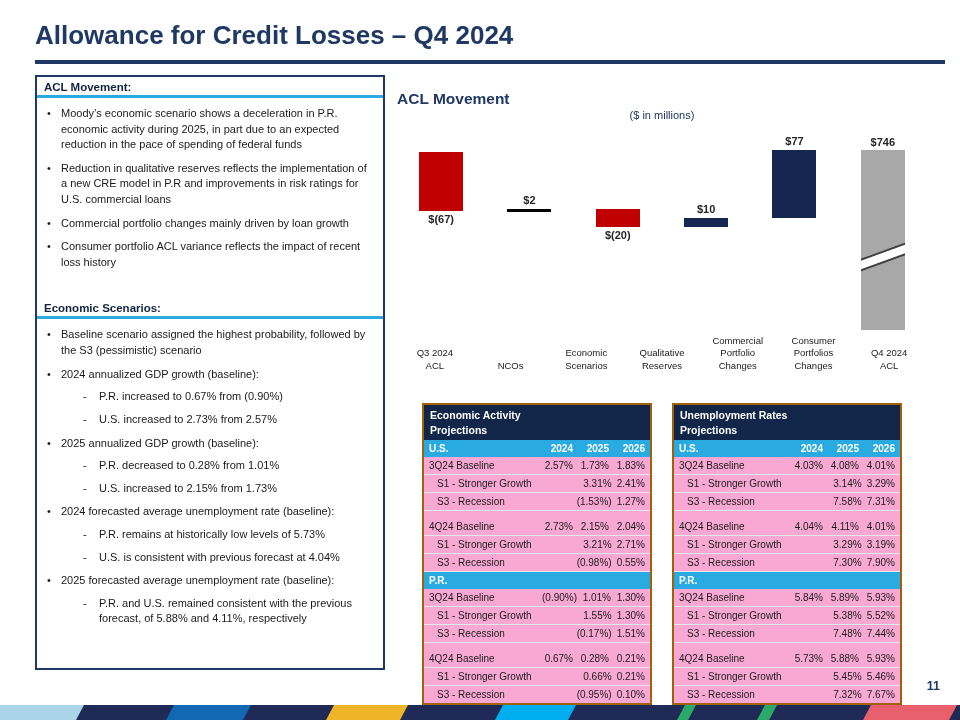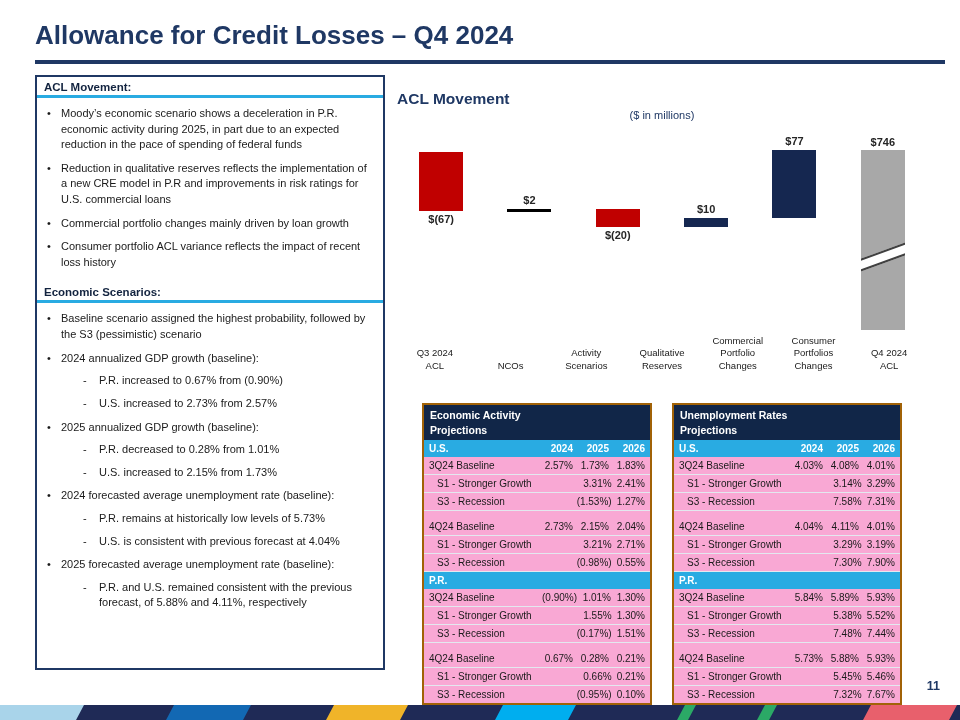--- a/index.html
+++ b/index.html
@@ -10,21 +10,21 @@
   .title-rule{position:absolute;left:35px;top:60px;width:910px;height:4px;background:#1F3864;}
   
   .panel{position:absolute;left:35px;top:75px;width:350px;height:595px;border:2px solid #1F3864;
          background:#fff;box-sizing:border-box;overflow:hidden;}
   .p-head{font-size:11.5px;font-weight:bold;color:#12233F;padding:4px 6px 2px 7px;
           border-bottom:3px solid #29ABE2;}
   .bullet{display:flex;margin:8px 12px 0 10px;font-size:11px;color:#1a1a1a;line-height:1.42;}
   .dot{flex:0 0 14px;}
   .sub{display:flex;margin:7px 12px 0 46px;font-size:11px;color:#1a1a1a;line-height:1.42;}
   .dash{flex:0 0 16px;}
-  .bullet + .p-head{margin-top:12px;}
+  .bullet + .p-head{margin-top:28px;}
   
   .chart{position:absolute;left:397px;top:90px;width:530px;height:292px;}
   .chart-title{color:#1F3864;font-weight:bold;font-size:15.5px;}
   .chart-subtitle{text-align:center;color:#1F3864;font-size:11px;margin-top:1px;}
   .bars{position:absolute;left:0;top:0;width:100%;height:250px;display:flex;}
   .col{flex:1;position:relative;}
   .bar{position:absolute;left:50%;transform:translateX(-50%);width:44px;overflow:hidden;}
   .blabel{position:absolute;left:50%;transform:translateX(-50%);width:72px;text-align:center;
           font-weight:bold;font-size:11px;color:#262626;}
   .brk{position:absolute;left:-25%;width:150%;height:8px;background:#fff;
@@ -158,21 +158,21 @@
       </div>
     <div class="cats" id="cats">
         <div class="cat">
           <div>Q3 2024</div>
           <div>ACL</div>
         </div>
         <div class="cat">
           <div>NCOs</div>
         </div>
         <div class="cat">
-          <div>Activity</div>
+          <div>Economic</div>
           <div>Scenarios</div>
         </div>
         <div class="cat">
           <div>Qualitative</div>
           <div>Reserves</div>
         </div>
         <div class="cat">
           <div>Commercial</div>
           <div>Portfolio</div>
           <div>Changes</div>

